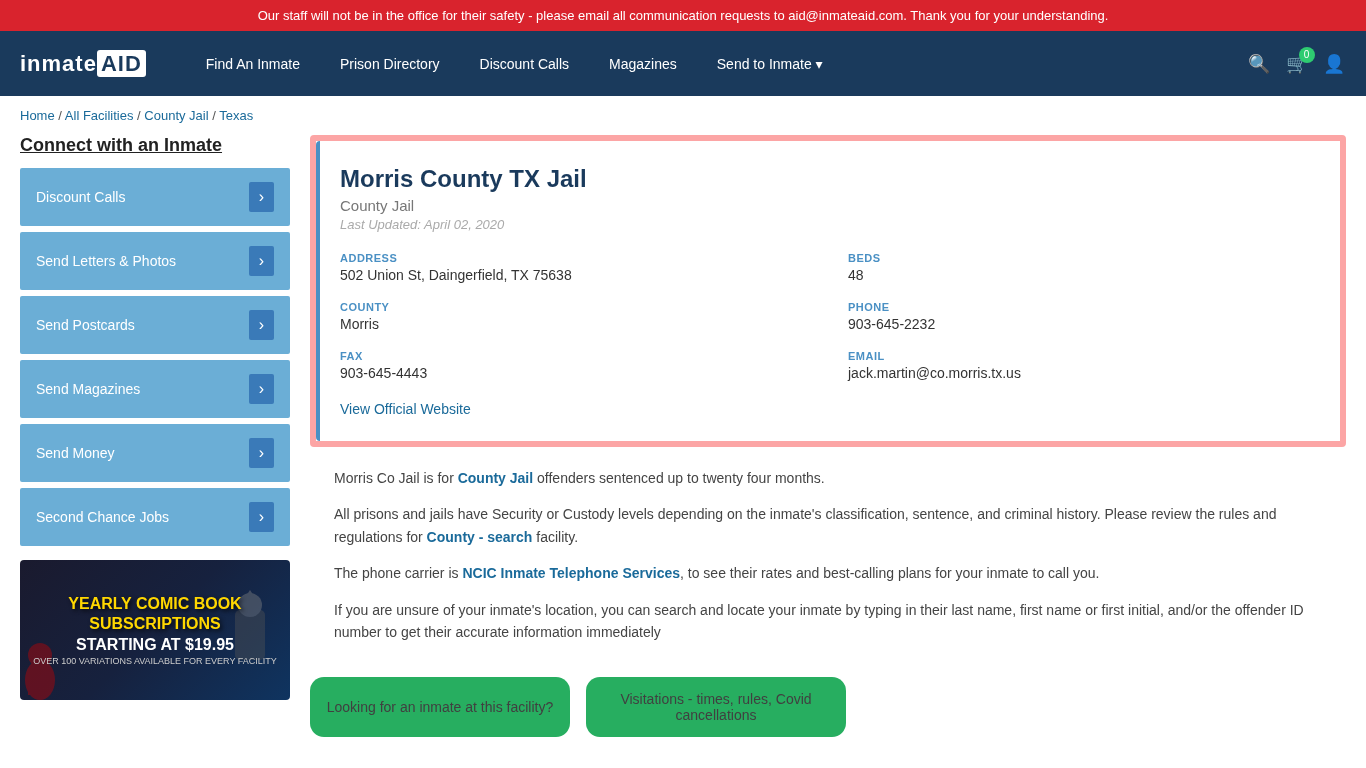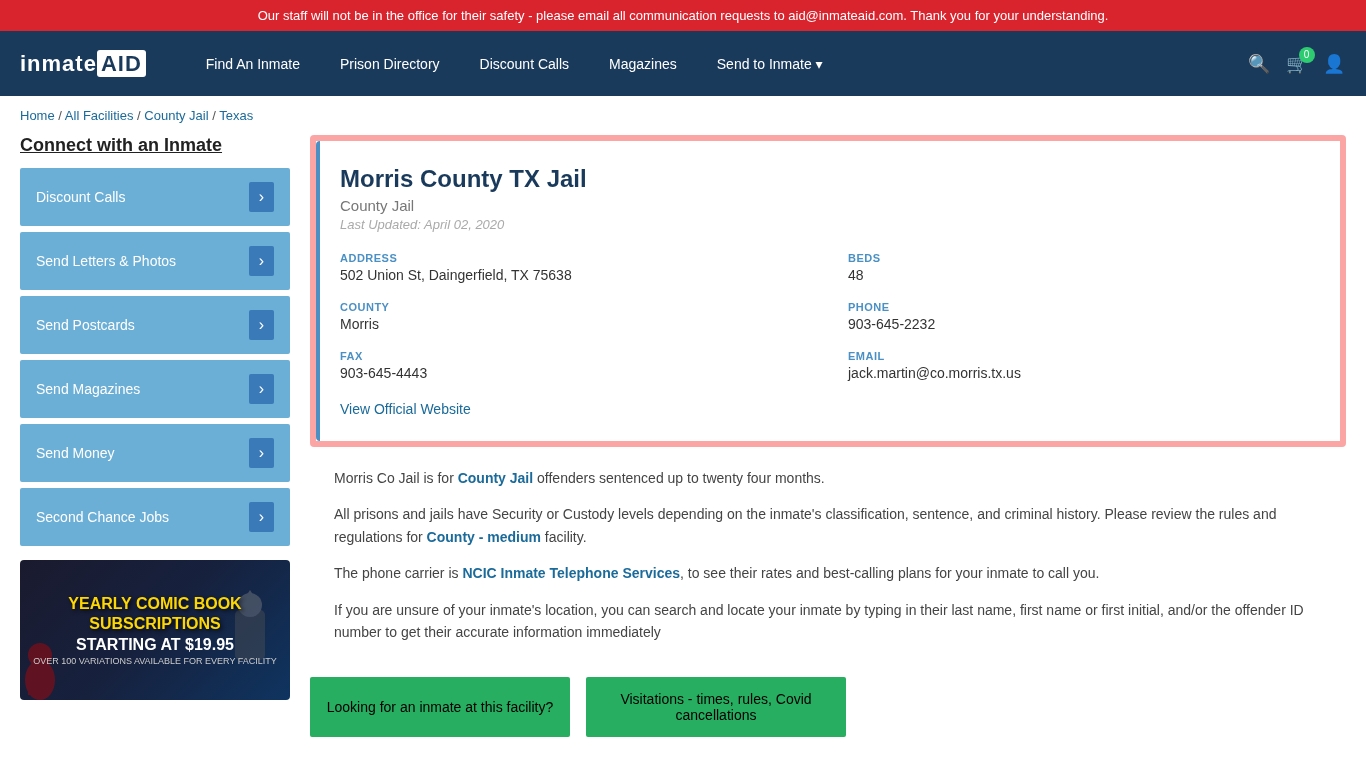--- a/index.html
+++ b/index.html
@@ -250,26 +250,26 @@
     .link-blue { color: #1a6a9a; text-decoration: none; font-weight: bold; }
 
     
     .action-buttons {
       display: flex;
       gap: 16px;
       padding: 0 0 20px 0;
     }
     .btn-green {
       background: #27ae60;
-      color: #000000;
+      color: #404040;
       border: none;
       padding: 14px 16px;
       font-size: 14px;
       cursor: pointer;
-      border-radius: 2px;
+      border-radius: 14px;
       flex: 1;
       max-width: 260px;
     }
   </style>
 </head>
 <body>
 
 <div class="alert-banner">
   <span>Our staff will not be in the office for their safety - please email all communication requests to aid@inmateaid.com. Thank you for your understanding.</span>
 </div>
@@ -393,21 +393,21 @@
       </div>
 
       <a href="#" class="official-link">View Official Website</a>
     </div>
 
     <div class="description-section">
       <p>
         Morris Co Jail is for <a href="#" class="link-blue">County Jail</a> offenders sentenced up to twenty four months.
       </p>
       <p>
-        All prisons and jails have Security or Custody levels depending on the inmate's classification, sentence, and criminal history. Please review the rules and regulations for <a href="#" class="link-blue">County - medium</a> facility.
+        All prisons and jails have Security or Custody levels depending on the inmate's classification, sentence, and criminal history. Please review the rules and regulations for <a href="#" class="link-blue">County - search</a> facility.
       </p>
       <p>
         The phone carrier is <a href="#" class="link-blue">NCIC Inmate Telephone Services</a>, to see their rates and best-calling plans for your inmate to call you.
       </p>
       <p>
         If you are unsure of your inmate's location, you can search and locate your inmate by typing in their last name, first name or first initial, and/or the offender ID number to get their accurate information immediately
       </p>
     </div>
 
     <div class="action-buttons">

